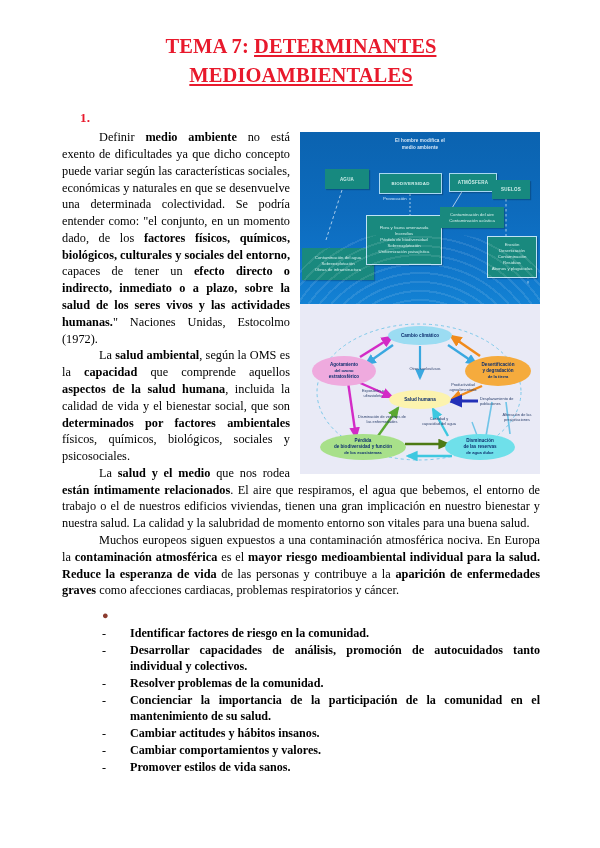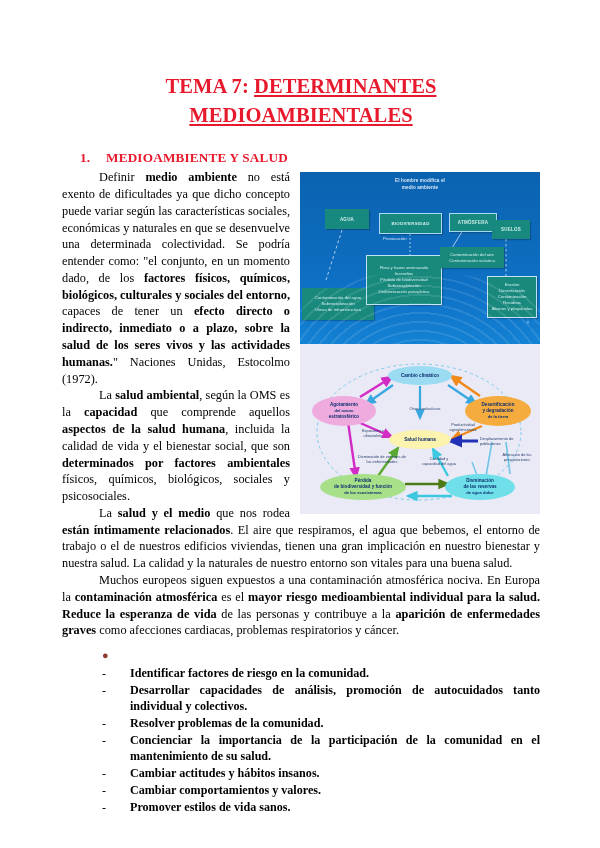--- a/index.html
+++ b/index.html
@@ -13,21 +13,21 @@
     font-family: "Liberation Serif", "DejaVu Serif", serif;
     color: #000000;
     position: relative;
     overflow: hidden;
   }
   .page {
     position: relative;
     width: 600px;
     height: 816px;
     box-sizing: border-box;
-    padding: 72px 60px 0 62px;
+    padding: 32px 60px 0 62px;
   }
 
   
   .doc-title {
     text-align: center;
     color: #e8192c;
     font-weight: bold;
     font-size: 20.5px;
     line-height: 1.42;
     letter-spacing: 0.1px;
@@ -204,21 +204,20 @@
 
 <div class="page">
 
   <h1 class="doc-title">
     <span>TEMA 7: </span><span class="u">DETERMINANTES</span><br>
     <span class="u">MEDIOAMBIENTALES</span>
   </h1>
 
   <div class="section-head">
     <span class="num">1.</span>
-    <span>MEDIOAMBIENTE Y SALUD</span>
   </div>
 
   <div class="figure">
 
     <div class="fig-top">
       <div class="fig-title">
         <span>El hombre modifica el</span><br>
         <span>medio ambiente</span>
       </div>
 
@@ -379,21 +378,21 @@
 
   <p class="body-text">
     <span class="ind"></span><span>Definir </span><b>medio ambiente</b><span> no está exento de dificultades ya que dicho concepto puede variar según las características sociales, económicas y naturales en que se desenvuelve una determinada colectividad. Se podría entender como: "el conjunto, en un momento dado, de los </span><b>factores físicos, químicos, biológicos, culturales y sociales del entorno,</b><span> capaces de tener un </span><b>efecto directo o indirecto, inmediato o a plazo,</b><span> </span><b>sobre la salud de los seres vivos y las actividades humanas.</b><span>" Naciones Unidas, Estocolmo (1972).</span>
   </p>
 
   <p class="body-text">
     <span class="ind"></span><span>La </span><b>salud ambiental</b><span>, según la OMS es la </span><b>capacidad</b><span> que comprende aquellos </span><b>aspectos de la salud humana</b><span>, incluida la calidad de vida y el bienestar social, que son </span><b>determinados por factores ambientales</b><span> físicos, químicos, biológicos, sociales y psicosociales.</span>
   </p>
 
   <p class="body-text">
-    <span class="ind"></span><span>La </span><b>salud y el medio</b><span> que nos rodea </span><b>están íntimamente relacionados</b><span>. El aire que respiramos, el agua que bebemos, el entorno de trabajo o el de nuestros edificios viviendas, tienen una gran implicación en nuestro bienestar y nuestra salud. La calidad y la naturales de nuestro entorno son vitales para una buena salud.</span>
+    <span class="ind"></span><span>La </span><b>salud y el medio</b><span> que nos rodea </span><b>están íntimamente relacionados</b><span>. El aire que respiramos, el agua que bebemos, el entorno de trabajo o el de nuestros edificios viviendas, tienen una gran implicación en nuestro bienestar y nuestra salud. La calidad y la salubridad de momento entorno son vitales para una buena salud.</span>
   </p>
 
   <p class="body-text">
     <span class="ind"></span><span>Muchos europeos siguen expuestos a una contaminación atmosférica nociva. En Europa la </span><b>contaminación atmosférica</b><span> es el </span><b>mayor riesgo medioambiental individual para la salud. Reduce la esperanza de vida</b><span> de las personas y contribuye a la </span><b>aparición de enfermedades graves</b><span> como afecciones cardiacas, problemas respiratorios y cáncer.</span>
   </p>
 
   <div class="resp-block">
     <div class="resp-head">
       <span class="dot">●</span>
     </div>

